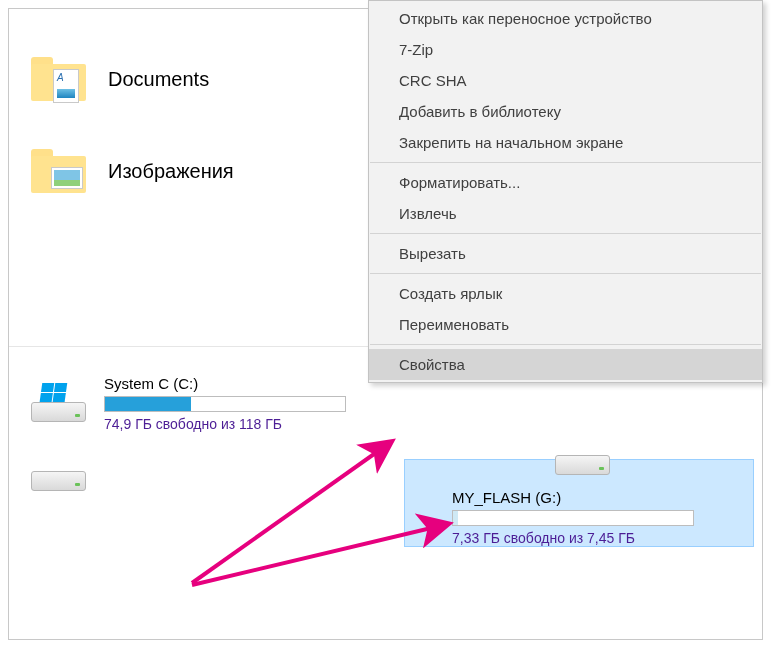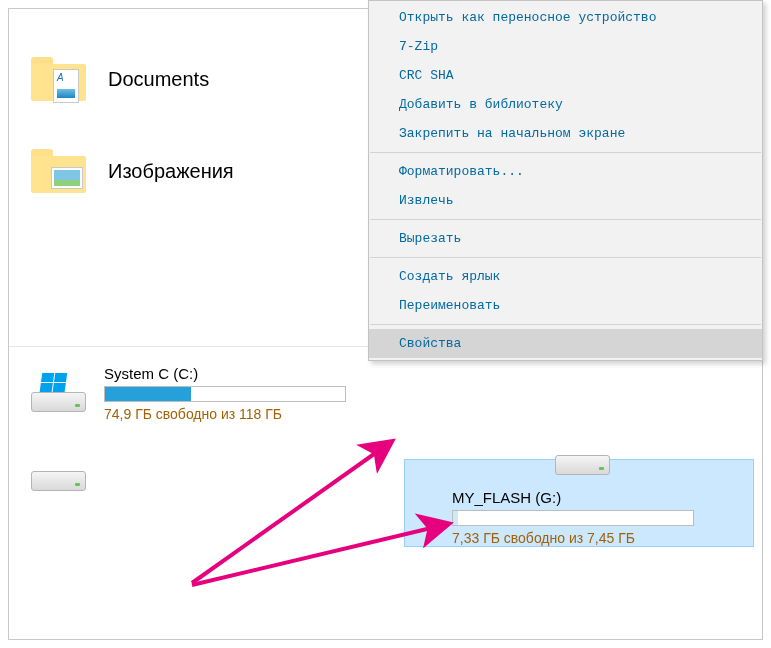--- a/index.html
+++ b/index.html
@@ -140,21 +140,21 @@
     position: relative;
   }
   .bar-fill {
     position: absolute;
     left: 0; top: 0; bottom: 0;
     background: #26a0da;
   }
   .free-text {
     margin-top: 4px;
     font-size: 14px;
-    color: #a16207;
+    color: #4c1d95;
   }
 
   
   .flash-drive {
     position: absolute;
     left: 395px; top: 450px;
     width: 350px; height: 88px;
     background: #cce8ff;
     border: 1px solid #99cfff;
     display: flex;
@@ -173,24 +173,23 @@
     left: 368px; top: 0;
     width: 395px;
     background: #f2f2f2;
     border: 1px solid #c3c3c3;
     box-shadow: 3px 3px 5px rgba(0,0,0,.18);
     padding: 2px 0;
     z-index: 10;
   }
   .ctxmenu .item {
     padding: 7px 14px 7px 30px;
-    font-size: 13px;
-    color: #0369a1;
+    font-size: 15px;
+    color: #404040;
     white-space: nowrap;
-    font-family: Liberation Mono, monospace;
   }
   .ctxmenu .item:hover,
   .ctxmenu .item.hover {
     background: #d5d5d5;
   }
   .ctxmenu .sep {
     height: 1px;
     margin: 4px 1px;
     background: #d3d3d3;
   }
@@ -229,21 +228,21 @@
             <div class="img-inner"></div>
           </div>
       </div>
       <div class="folder-label">Изображения</div>
     </div>
   </div>
 
   <div class="divider"></div>
 
   <div class="drives">
-    <div class="drive" style="left:22px; top:6px;">
+    <div class="drive" style="left:22px; top:16px;">
       <div class="drive-icon">
         <div class="winlogo">
             <span></span>
             <span></span>
             <span></span>
             <span></span>
           </div>
         <div class="disk"></div>
       </div>
       <div class="drive-info">

